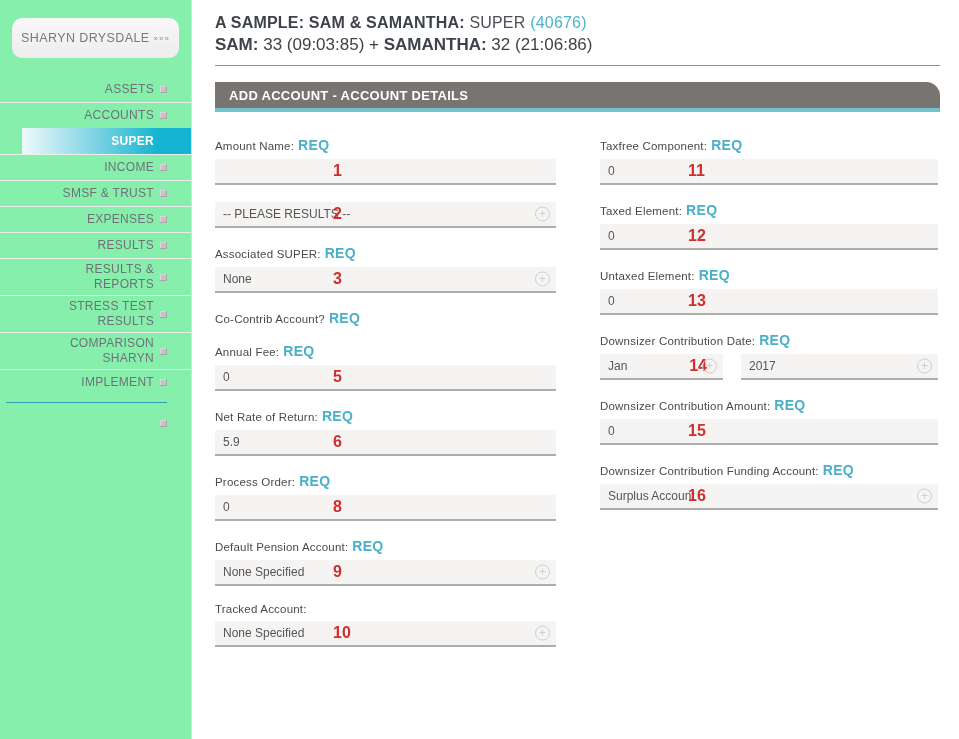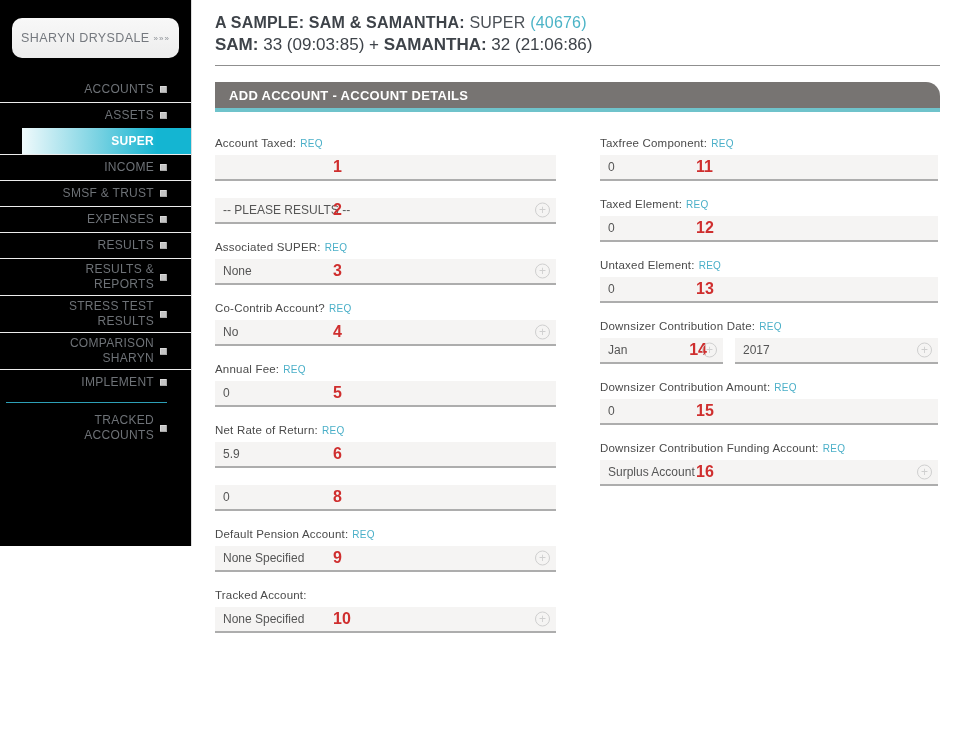--- a/index.html
+++ b/index.html
@@ -1,21 +1,21 @@
 <!DOCTYPE html>
 <html><head>
 <meta charset="utf-8">
 <style>
   * { margin:0; padding:0; box-sizing:border-box; }
   html,body { width:959px; height:739px; background:#fff; overflow:hidden;
     font-family:"Liberation Sans","DejaVu Sans",sans-serif; }
 
   
-  .sidebar { position:absolute; left:0; top:0; width:192px; height:546px;
-    background:#000000; border-right:1px solid #ddd; }
+  .sidebar { position:absolute; left:0; top:0; width:192px; height:739px;
+    background:#86efac; border-right:1px solid #ddd; }
   .client-box { margin:18px 12px 0 12px; height:40px; border-radius:10px;
     background:linear-gradient(180deg,#f8f8f8,#ededed);
     display:flex; align-items:center; justify-content:center;
     color:#75797f; font-size:12.5px; letter-spacing:0.4px; }
   .client-suffix { font-size:8px; vertical-align:super; margin-left:4px; color:#8c9096; letter-spacing:1px; }
   .nav { margin-top:18px; }
   .nav-item { min-height:26px; display:flex; align-items:center; justify-content:flex-end;
     gap:6px; padding:3px 24px 3px 6px; color:#6e7277; font-size:12px; letter-spacing:0.3px;
     border-top:1px solid #ececec; cursor:pointer; }
   .nav-item:first-child { border-top:none; }
@@ -40,51 +40,51 @@
     border-radius:0 14px 0 0; display:flex; align-items:center;
     border-bottom:4px solid #6fc3cb; padding-left:14px;
     color:#fff; font-size:13px; font-weight:bold; letter-spacing:0.3px; }
 
   .form-cols { display:flex; margin-top:25px; }
   .col-left  { width:341px; margin-right:44px; }
   .col-right { width:338px; }
 
   .field { margin-bottom:17px; }
   .field-label { font-size:11.5px; color:#4a4a4a; margin-bottom:6px; letter-spacing:0.2px; }
-  .req { color:#4aafc8; font-size:10px; margin-left:4px; letter-spacing:0.3px; }
+  .req { color:#4aafc8; font-size:14px; margin-left:4px; letter-spacing:0.3px;font-weight:bold; }
   .input { position:relative; height:26px; background:#f5f4f3;
     border-bottom:2px solid #adadad; display:flex; align-items:center; padding:0 8px; }
   .input-value { font-size:12px; color:#555; white-space:nowrap; }
   .plus-icon { position:absolute; right:6px; top:50%; transform:translateY(-50%);
     width:15px; height:15px; border:1px solid #cfcfcf; border-radius:50%;
     color:#cfcfcf; font-size:12px; line-height:13px; text-align:center; }
   .plus-icon::before { content:"+"; }
   .annotation { position:absolute; left:118px; top:50%; transform:translateY(-50%);
     color:#cf2e2e; font-size:16px; font-weight:bold; }
-  .col-right .annotation { left:96px; }
-  .date-pair { display:flex; gap:12px; }
+  .col-right .annotation { left:88px; }
+  .date-pair { display:flex; gap:18px; }
   .date-month { width:123px; }
   .date-year  { flex:1; }
   .date-month .annotation { left:auto; right:16px; }
 </style>
 </head>
 <body>
 
 <div class="sidebar">
   <div class="client-box">
     <span>SHARYN DRYSDALE</span>
     <span class="client-suffix">»»»</span>
   </div>
   <div class="nav">
     <div class="nav-item">
+      <span class="nav-label">ASSETS</span>
+      <span class="sq-icon"></span>
+    </div>
+    <div class="nav-item">
       <span class="nav-label">ACCOUNTS</span>
-      <span class="sq-icon"></span>
-    </div>
-    <div class="nav-item">
-      <span class="nav-label">ASSETS</span>
       <span class="sq-icon"></span>
     </div>
     <div class="nav-item active">
       <span class="nav-label">SUPER</span>
     </div>
     <div class="nav-item">
       <span class="nav-label">INCOME</span>
       <span class="sq-icon"></span>
     </div>
     <div class="nav-item">
@@ -110,21 +110,20 @@
     <div class="nav-item">
       <span class="nav-label" style="max-width:100px;">COMPARISON SHARYN</span>
       <span class="sq-icon"></span>
     </div>
     <div class="nav-item">
       <span class="nav-label">IMPLEMENT</span>
       <span class="sq-icon"></span>
     </div>
     <div class="nav-divider"></div>
     <div class="nav-item" style="border-top:none;">
-      <span class="nav-label">TRACKED ACCOUNTS</span>
       <span class="sq-icon"></span>
     </div>
   </div>
 </div>
 
 <div class="main">
   <div class="page-title">
     <span>A SAMPLE: SAM &amp; SAMANTHA: </span><span class="t-reg">SUPER </span><span class="t-id">(40676)</span>
   </div>
   <div class="page-subtitle">
@@ -133,21 +132,21 @@
   <hr class="top-rule">
 
   <div class="panel-header">
     <span>ADD ACCOUNT - ACCOUNT DETAILS</span>
   </div>
 
   <div class="form-cols">
 
     <div class="col-left">
       <div class="field">
-        <div class="field-label"><span>Account Taxed:</span><span class="req">REQ</span></div>
+        <div class="field-label"><span>Amount Name:</span><span class="req">REQ</span></div>
         <div class="input">
           <span class="input-value"></span>
           <span class="annotation">1</span>
         </div>
       </div>
       <div class="field">
         <div class="input">
           <span class="input-value">-- PLEASE RESULTS --</span>
           <span class="annotation">2</span>
           <span class="plus-icon"></span>
@@ -156,41 +155,37 @@
       <div class="field">
         <div class="field-label"><span>Associated SUPER:</span><span class="req">REQ</span></div>
         <div class="input">
           <span class="input-value">None</span>
           <span class="annotation">3</span>
           <span class="plus-icon"></span>
         </div>
       </div>
       <div class="field">
         <div class="field-label"><span>Co-Contrib Account?</span><span class="req">REQ</span></div>
-        <div class="input">
-          <span class="input-value">No</span>
-          <span class="annotation">4</span>
-          <span class="plus-icon"></span>
-        </div>
       </div>
       <div class="field">
         <div class="field-label"><span>Annual Fee:</span><span class="req">REQ</span></div>
         <div class="input">
           <span class="input-value">0</span>
           <span class="annotation">5</span>
         </div>
       </div>
       <div class="field">
         <div class="field-label"><span>Net Rate of Return:</span><span class="req">REQ</span></div>
         <div class="input">
           <span class="input-value">5.9</span>
           <span class="annotation">6</span>
         </div>
       </div>
       <div class="field">
+        <div class="field-label"><span>Process Order:</span><span class="req">REQ</span></div>
         <div class="input">
           <span class="input-value">0</span>
           <span class="annotation">8</span>
         </div>
       </div>
       <div class="field">
         <div class="field-label"><span>Default Pension Account:</span><span class="req">REQ</span></div>
         <div class="input">
           <span class="input-value">None Specified</span>
           <span class="annotation">9</span>

